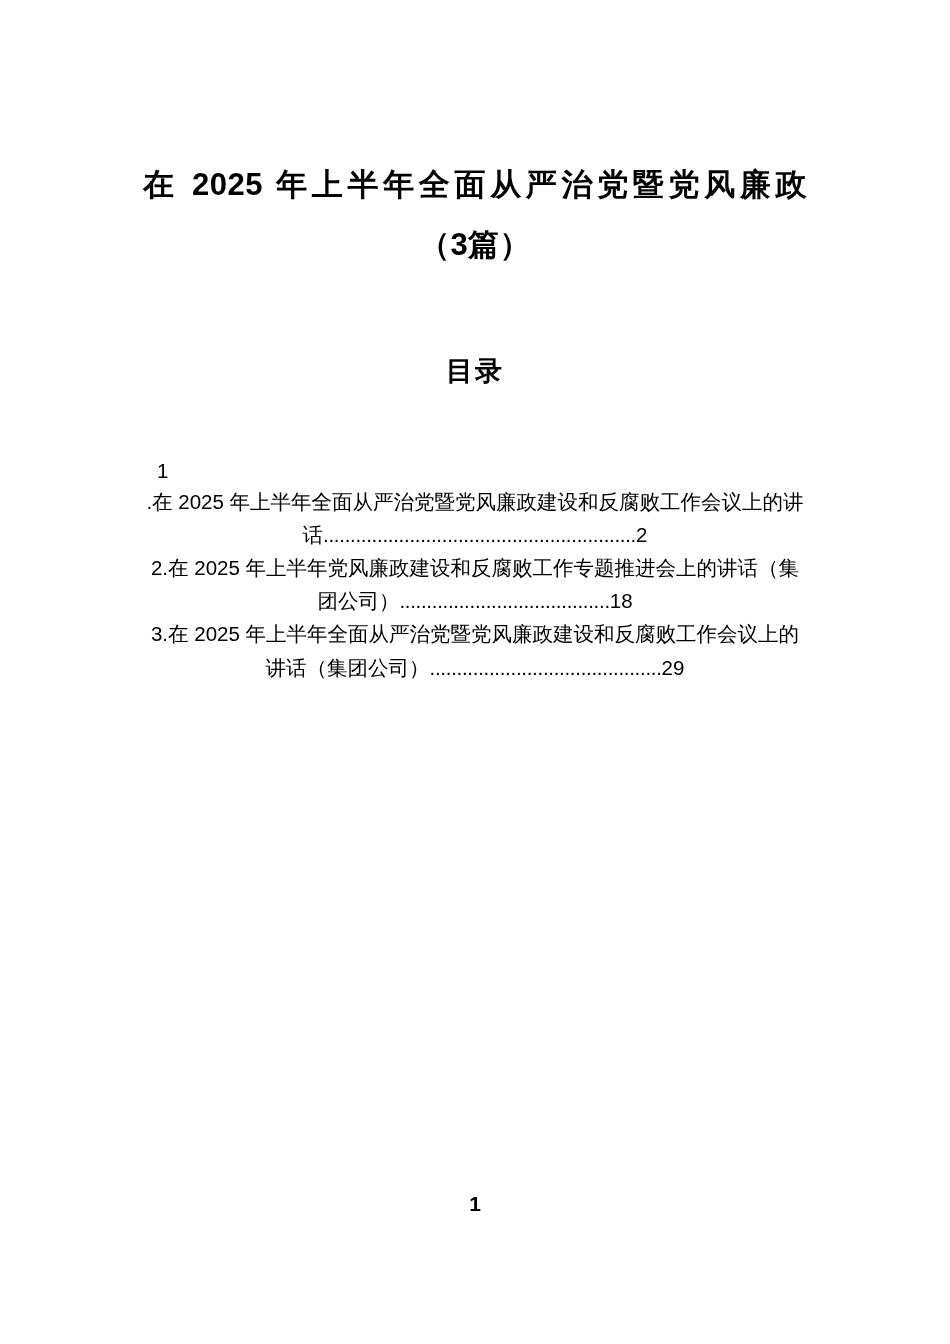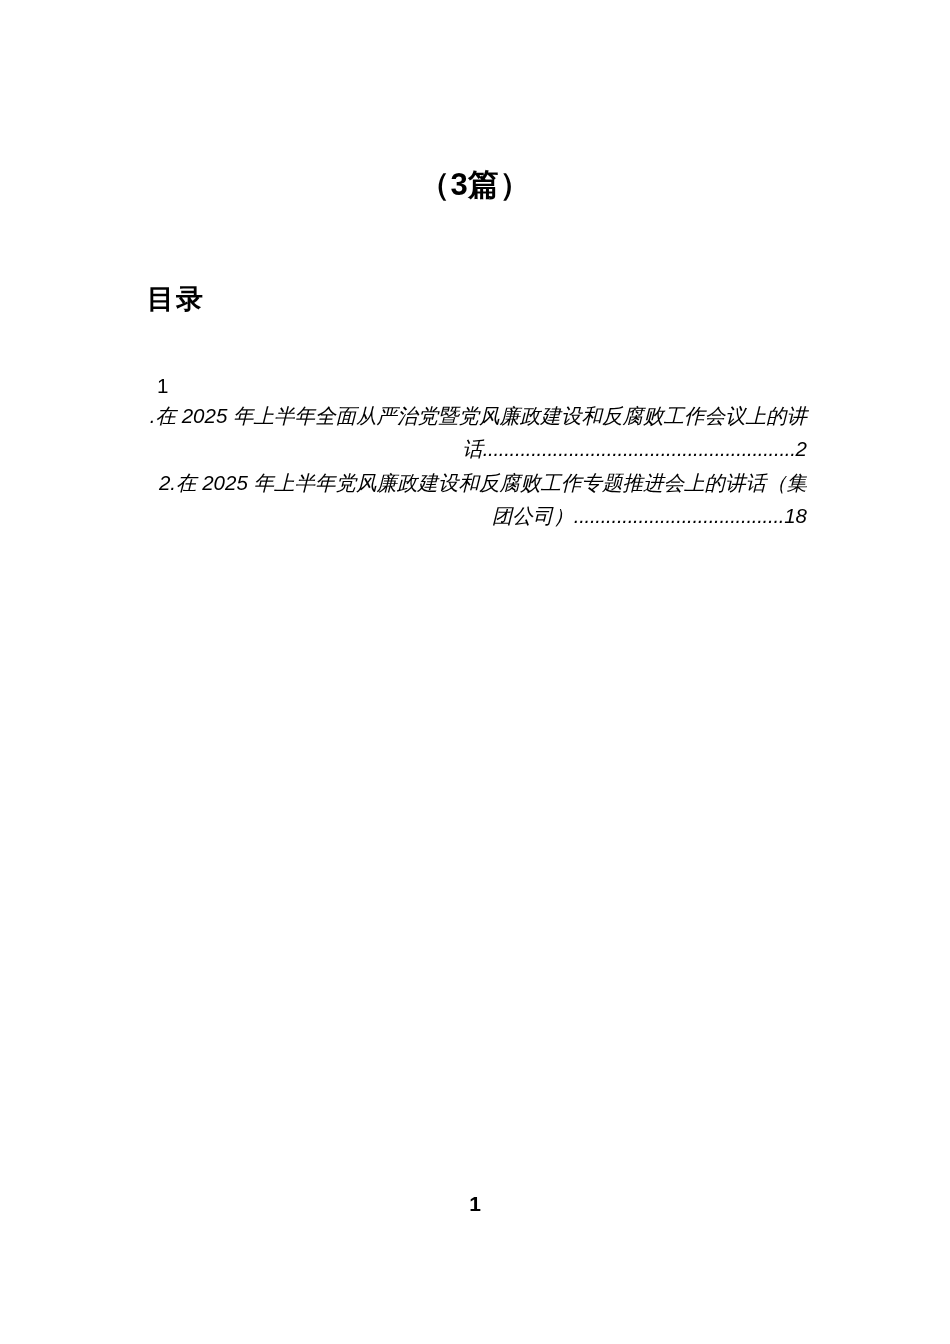--- a/index.html
+++ b/index.html
@@ -37,38 +37,37 @@
     display: block;
     text-align: justify;
     text-align-last: justify;
   }
   .doc-title .line3 {
     display: block;
     text-align: left;
     font-weight: bold;
   }
   .toc-heading {
-    margin: 4px;
+    margin: 17px;
     padding-top: 62px;
-    text-align: left;
+    text-align: center;
     font-size: 27px;
     font-weight: bold;
     letter-spacing: 2px;
   }
   .toc-list {
     margin: 0;
     padding-top: 52px;
     font-size: 20.5px;
     line-height: 1.62;
   }
   .toc-entry {
     display: block;
-    text-align: right;
+    text-align: center;
     word-break: break-all;
-    font-style: italic;
   }
   .toc-entry .label {
     white-space: normal;
   }
   .leader {
     letter-spacing: -0.3px;
   }
   .first-entry-num {
     display: block;
     padding-left: 14px;
@@ -84,35 +83,39 @@
     font-size: 21px;
     font-weight: bold;
   }
 </style>
 </head>
 <body>
 
 <div class="page">
 
   <h1 class="doc-title">
+    <span class="line1">在 2025 年上半年全面从严治党暨党风廉政</span>
     <span class="line3">（3篇）</span>
   </h1>
 
   <h2 class="toc-heading">目录</h2>
 
   <div class="toc-list">
 
     <span class="first-entry-num">1</span>
 
     <span class="toc-entry">
       <span class="label">.在 2025 年上半年全面从严治党暨党风廉政建设和反腐败工作会议上的讲话</span><span class="leader">..........................................................</span><span class="pageno">2</span>
     </span>
 
     <span class="toc-entry">
       <span class="label">2.在 2025 年上半年党风廉政建设和反腐败工作专题推进会上的讲话（集团公司）</span><span class="leader">.......................................</span><span class="pageno">18</span>
     </span>
 
+    <span class="toc-entry">
+      <span class="label">3.在 2025 年上半年全面从严治党暨党风廉政建设和反腐败工作会议上的讲话（集团公司）</span><span class="leader">...........................................</span><span class="pageno">29</span>
+    </span>
 
   </div>
 
   <div class="page-number">1</div>
 
 </div>
 
 </body></html>

